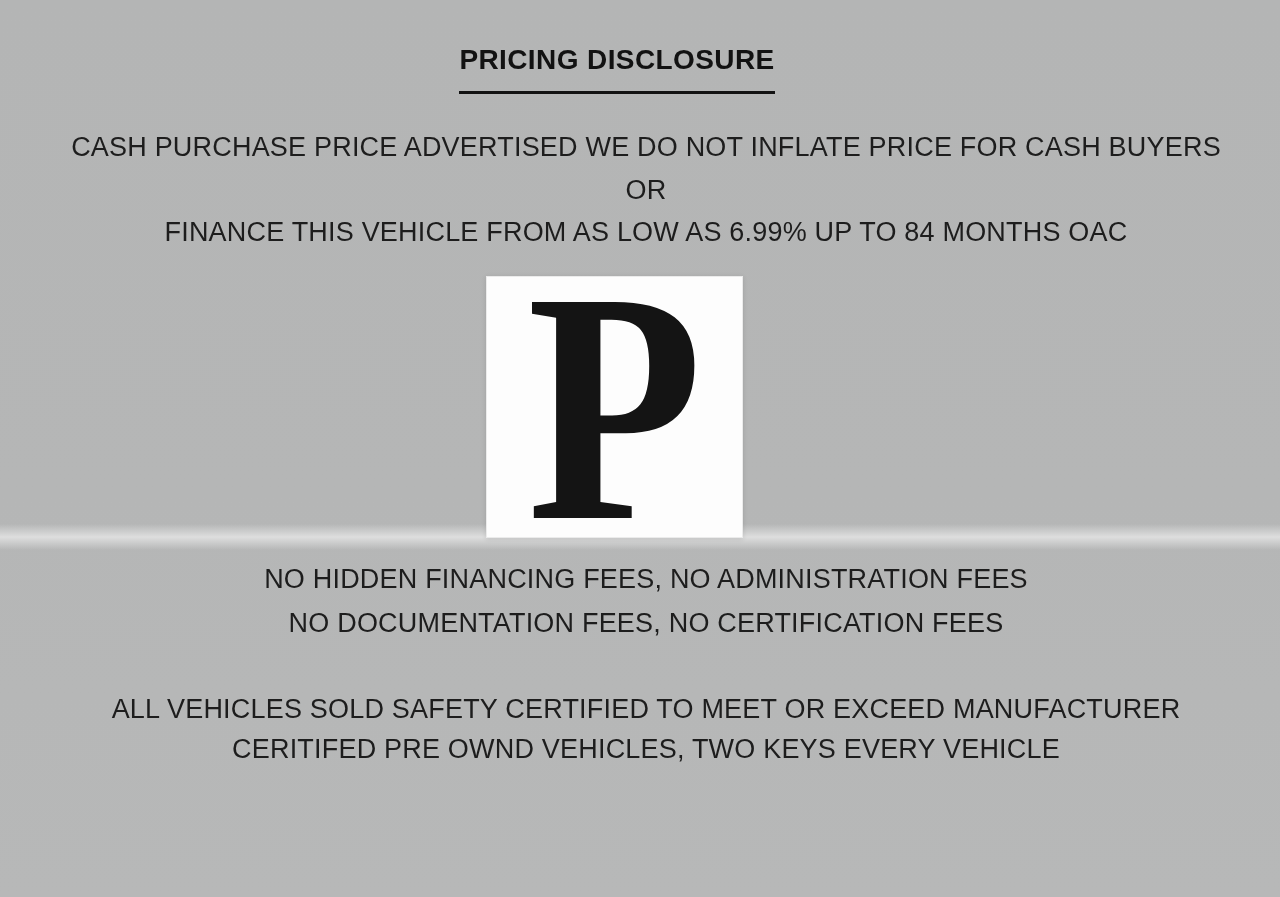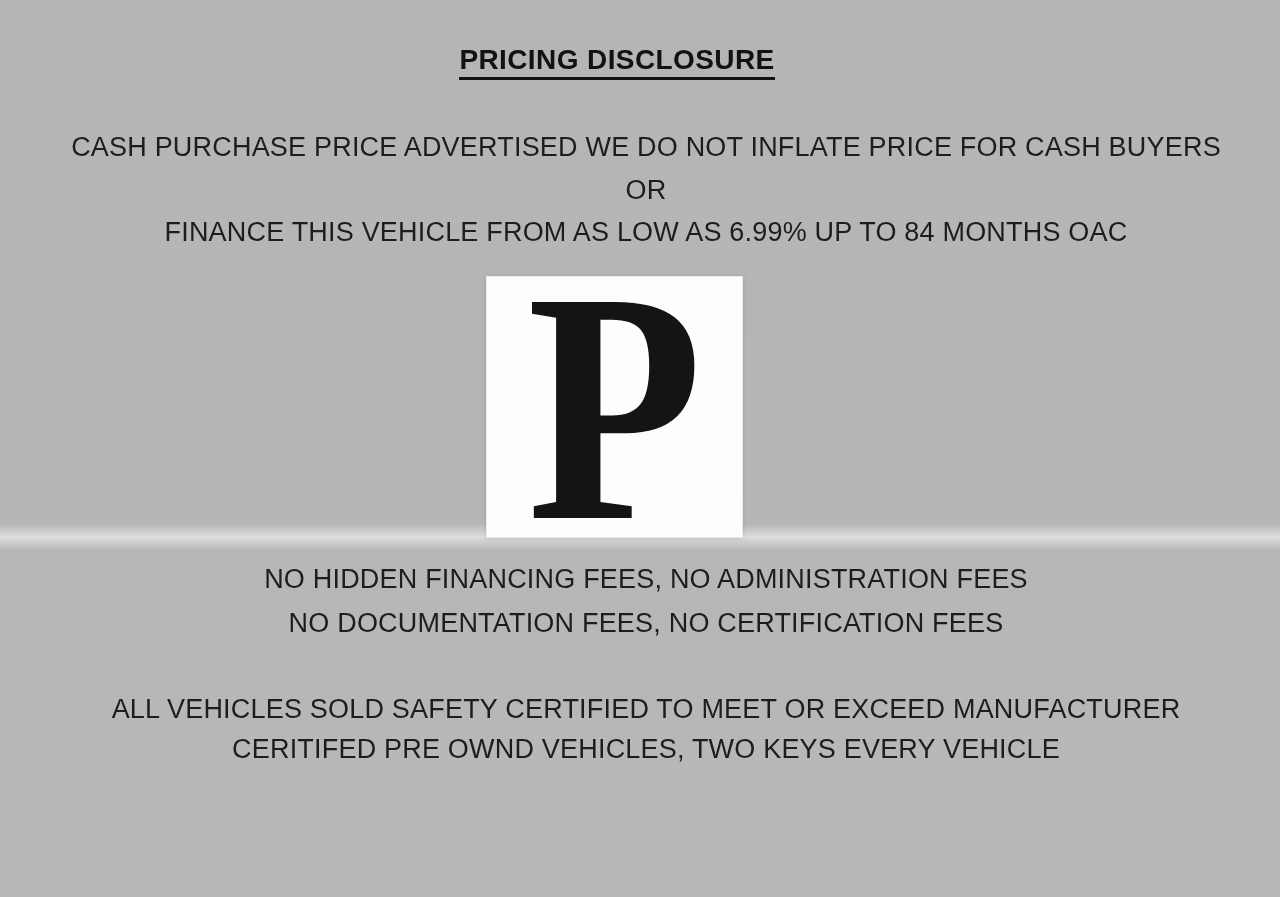--- a/index.html
+++ b/index.html
@@ -39,21 +39,21 @@
     transform: translateX(-23px);
     line-height: 1.2;
   }
   .title-text {
     display: inline-block;
     font-size: 28px;
     font-weight: 700;
     letter-spacing: 0.4px;
     color: #121212;
     border-bottom: 3px solid #121212;
-    padding-bottom: 0;
+    padding-bottom: 14px;
   }
   .body-line {
     white-space: nowrap;
   }
   .intro-block {
     position: absolute;
     top: 126px;
     left: 6px;
     width: 100%;
     text-align: center;

